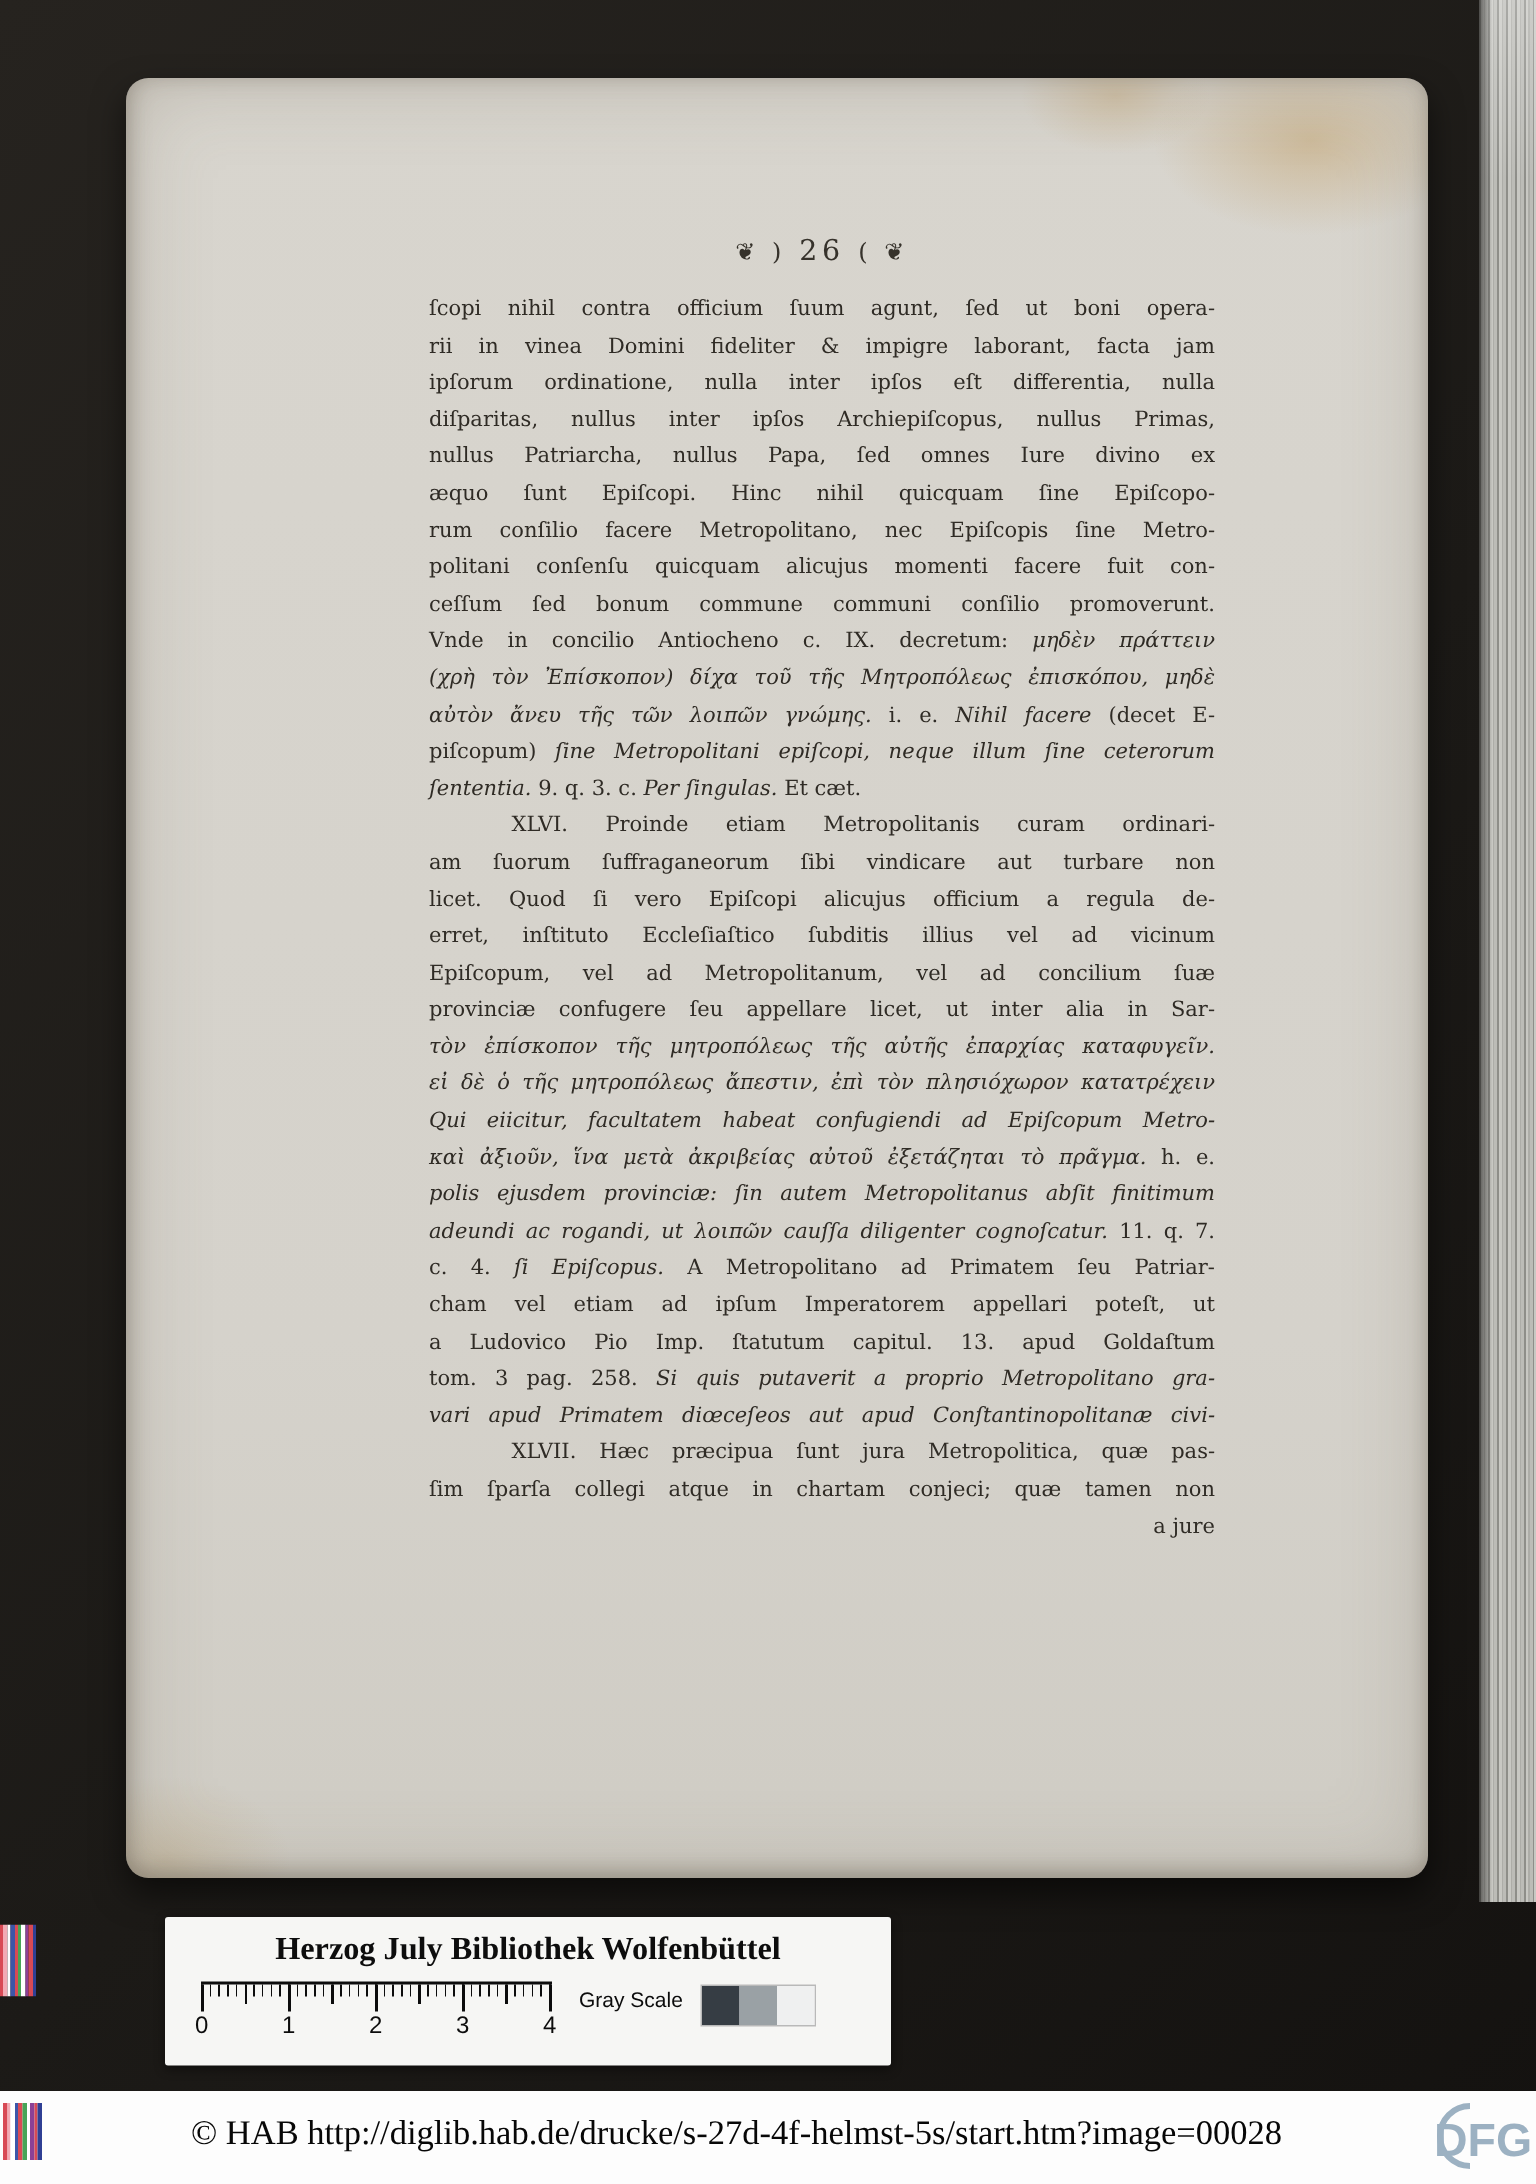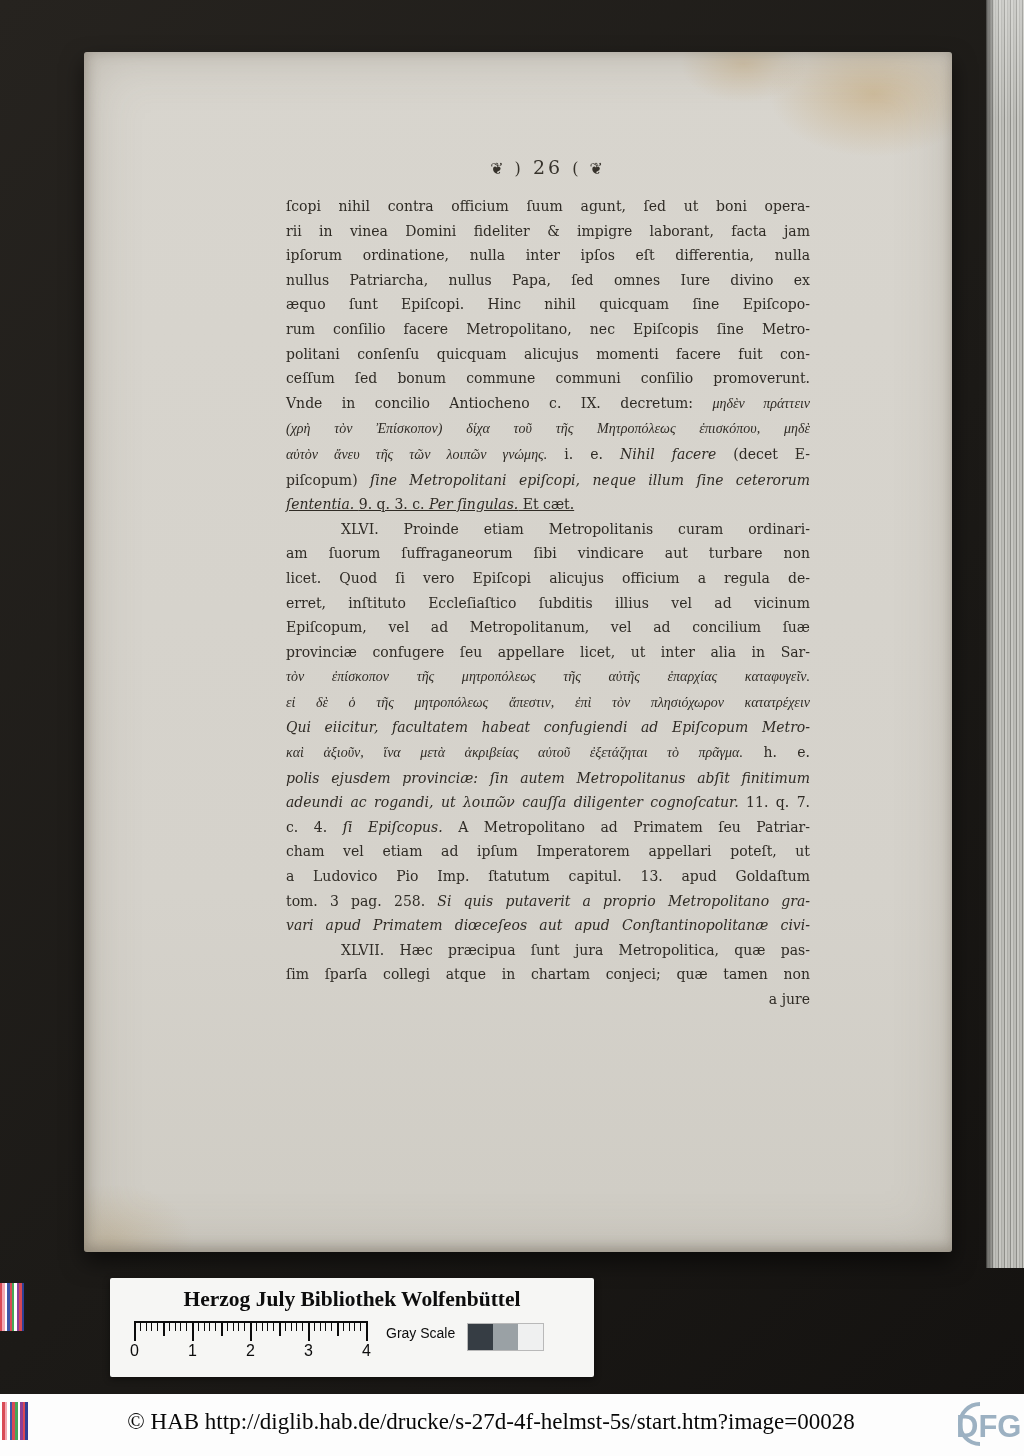--- a/index.html
+++ b/index.html
@@ -10,43 +10,43 @@
 
   
   .fore-edge { position:absolute; right:0; top:0; width:38px; height:1268px;
     background:
       linear-gradient(90deg, rgba(15,14,12,0.6) 0px, rgba(15,14,12,0) 9px),
       linear-gradient(180deg, rgba(255,255,255,0.25) 0px, rgba(255,255,255,0) 120px),
       repeating-linear-gradient(90deg, #8e8e89 0 1px, #c8c8c3 1px 3px, #adada8 3px 4px, #bcbcb7 4px 6px);
   }
 
   
-  .paper { position:absolute; left:84px; top:52px; width:868px; height:1200px; border-radius:3px;
+  .paper { position:absolute; left:84px; top:52px; width:868px; height:1200px; border-radius:15px;
     background:
       radial-gradient(ellipse 150px 90px at 91% 3.5%, rgba(190,150,85,0.42), rgba(190,150,85,0) 70%),
       radial-gradient(ellipse 90px 55px at 76% 1%, rgba(190,150,85,0.30), rgba(190,150,85,0) 70%),
       radial-gradient(ellipse 120px 80px at 3% 99%, rgba(180,150,95,0.25), rgba(180,150,95,0) 70%),
       linear-gradient(180deg, #d8d5ce 0%, #d5d2cb 70%, #cfccc4 100%);
     box-shadow: inset 0 0 55px rgba(110,100,82,0.28),
                 inset 0 -5px 12px rgba(90,80,65,0.28),
                 inset 4px 0 14px rgba(90,80,65,0.18),
                 0 10px 22px rgba(0,0,0,0.55);
   }
 
   .textblock { position:absolute; left:202px; top:104px; width:524px; color:#2f2b25; }
   .pagenum-line { text-align:center; font-size:19px; letter-spacing:3px; margin-bottom:16px; color:#36322b; }
   .pagenum-line .orn { font-size:16px; }
   .lines { font-size:14px; line-height:24.6px; }
   .tl { text-align:justify; text-align-last:justify; }
-  .tl.flush { text-align-last:left;text-decoration:underline; }
+  .tl.flush { text-align-last:left; }
   .tl.right { text-align:right; text-align-last:right; }
   .tl.ind { text-indent:55px; }
   .s-r { font-style:normal; }
   .s-i { font-style:italic; }
-  .s-g { font-style:italic;font-family:Liberation Serif, serif; }
+  .s-g { font-style:italic; }
 
   
   .label-card { position:absolute; left:110px; top:1278px; width:484px; height:99px;
     background:#f6f6f4; border-radius:2px; box-shadow:0 2px 7px rgba(0,0,0,0.45); }
   .label-title { text-align:center; font-family:"Liberation Serif", serif; font-weight:bold;
     font-size:21.5px; margin-top:9px; color:#0d0d0d; }
   .label-row { display:flex; align-items:flex-start; margin:9px 0 0 24px; }
   .ruler { position:relative; width:240px; }
   .ruler-ticks { width:234px; height:20px; border-top:2.5px solid #0c0c0c;
     background-image:
@@ -85,20 +85,21 @@
     <div class="textblock">
       <div class="pagenum-line">
         <span class="orn">❦ )</span>
         <span>26</span>
         <span class="orn">( ❦</span>
       </div>
       <div class="lines">
           <div class="tl"><span class="s-r">ſcopi nihil contra officium ſuum agunt, ſed ut boni opera-</span></div>
           <div class="tl"><span class="s-r">rii in vinea Domini fideliter &amp; impigre laborant, facta jam</span></div>
           <div class="tl"><span class="s-r">ipſorum ordinatione, nulla inter ipſos eſt differentia, nulla</span></div>
+          <div class="tl"><span class="s-r">diſparitas, nullus inter ipſos Archiepiſcopus, nullus Primas,</span></div>
           <div class="tl"><span class="s-r">nullus Patriarcha, nullus Papa, ſed omnes Iure divino ex</span></div>
           <div class="tl"><span class="s-r">æquo ſunt Epiſcopi.  Hinc nihil quicquam ſine Epiſcopo-</span></div>
           <div class="tl"><span class="s-r">rum conſilio facere Metropolitano, nec Epiſcopis ſine Metro-</span></div>
           <div class="tl"><span class="s-r">politani conſenſu quicquam alicujus momenti facere fuit con-</span></div>
           <div class="tl"><span class="s-r">ceſſum ſed bonum commune communi conſilio promoverunt.</span></div>
           <div class="tl"><span class="s-r">Vnde in concilio Antiocheno c. IX. decretum: </span><span class="s-g">μηδὲν πράττειν</span></div>
           <div class="tl"><span class="s-g">(χρὴ τὸν Ἐπίσκοπον) δίχα τοῦ τῆς Μητροπόλεως ἐπισκόπου, μηδὲ</span></div>
           <div class="tl"><span class="s-g">αὐτὸν ἄνευ τῆς τῶν λοιπῶν γνώμης.</span><span class="s-r"> i. e. </span><span class="s-i">Nihil facere </span><span class="s-r">(decet E-</span></div>
           <div class="tl"><span class="s-r">piſcopum) </span><span class="s-i">ſine Metropolitani epiſcopi, neque illum ſine ceterorum</span></div>
           <div class="tl flush"><span class="s-i">ſententia. </span><span class="s-r">9. q. 3. c. </span><span class="s-i">Per ſingulas.</span><span class="s-r"> Et cæt.</span></div>

